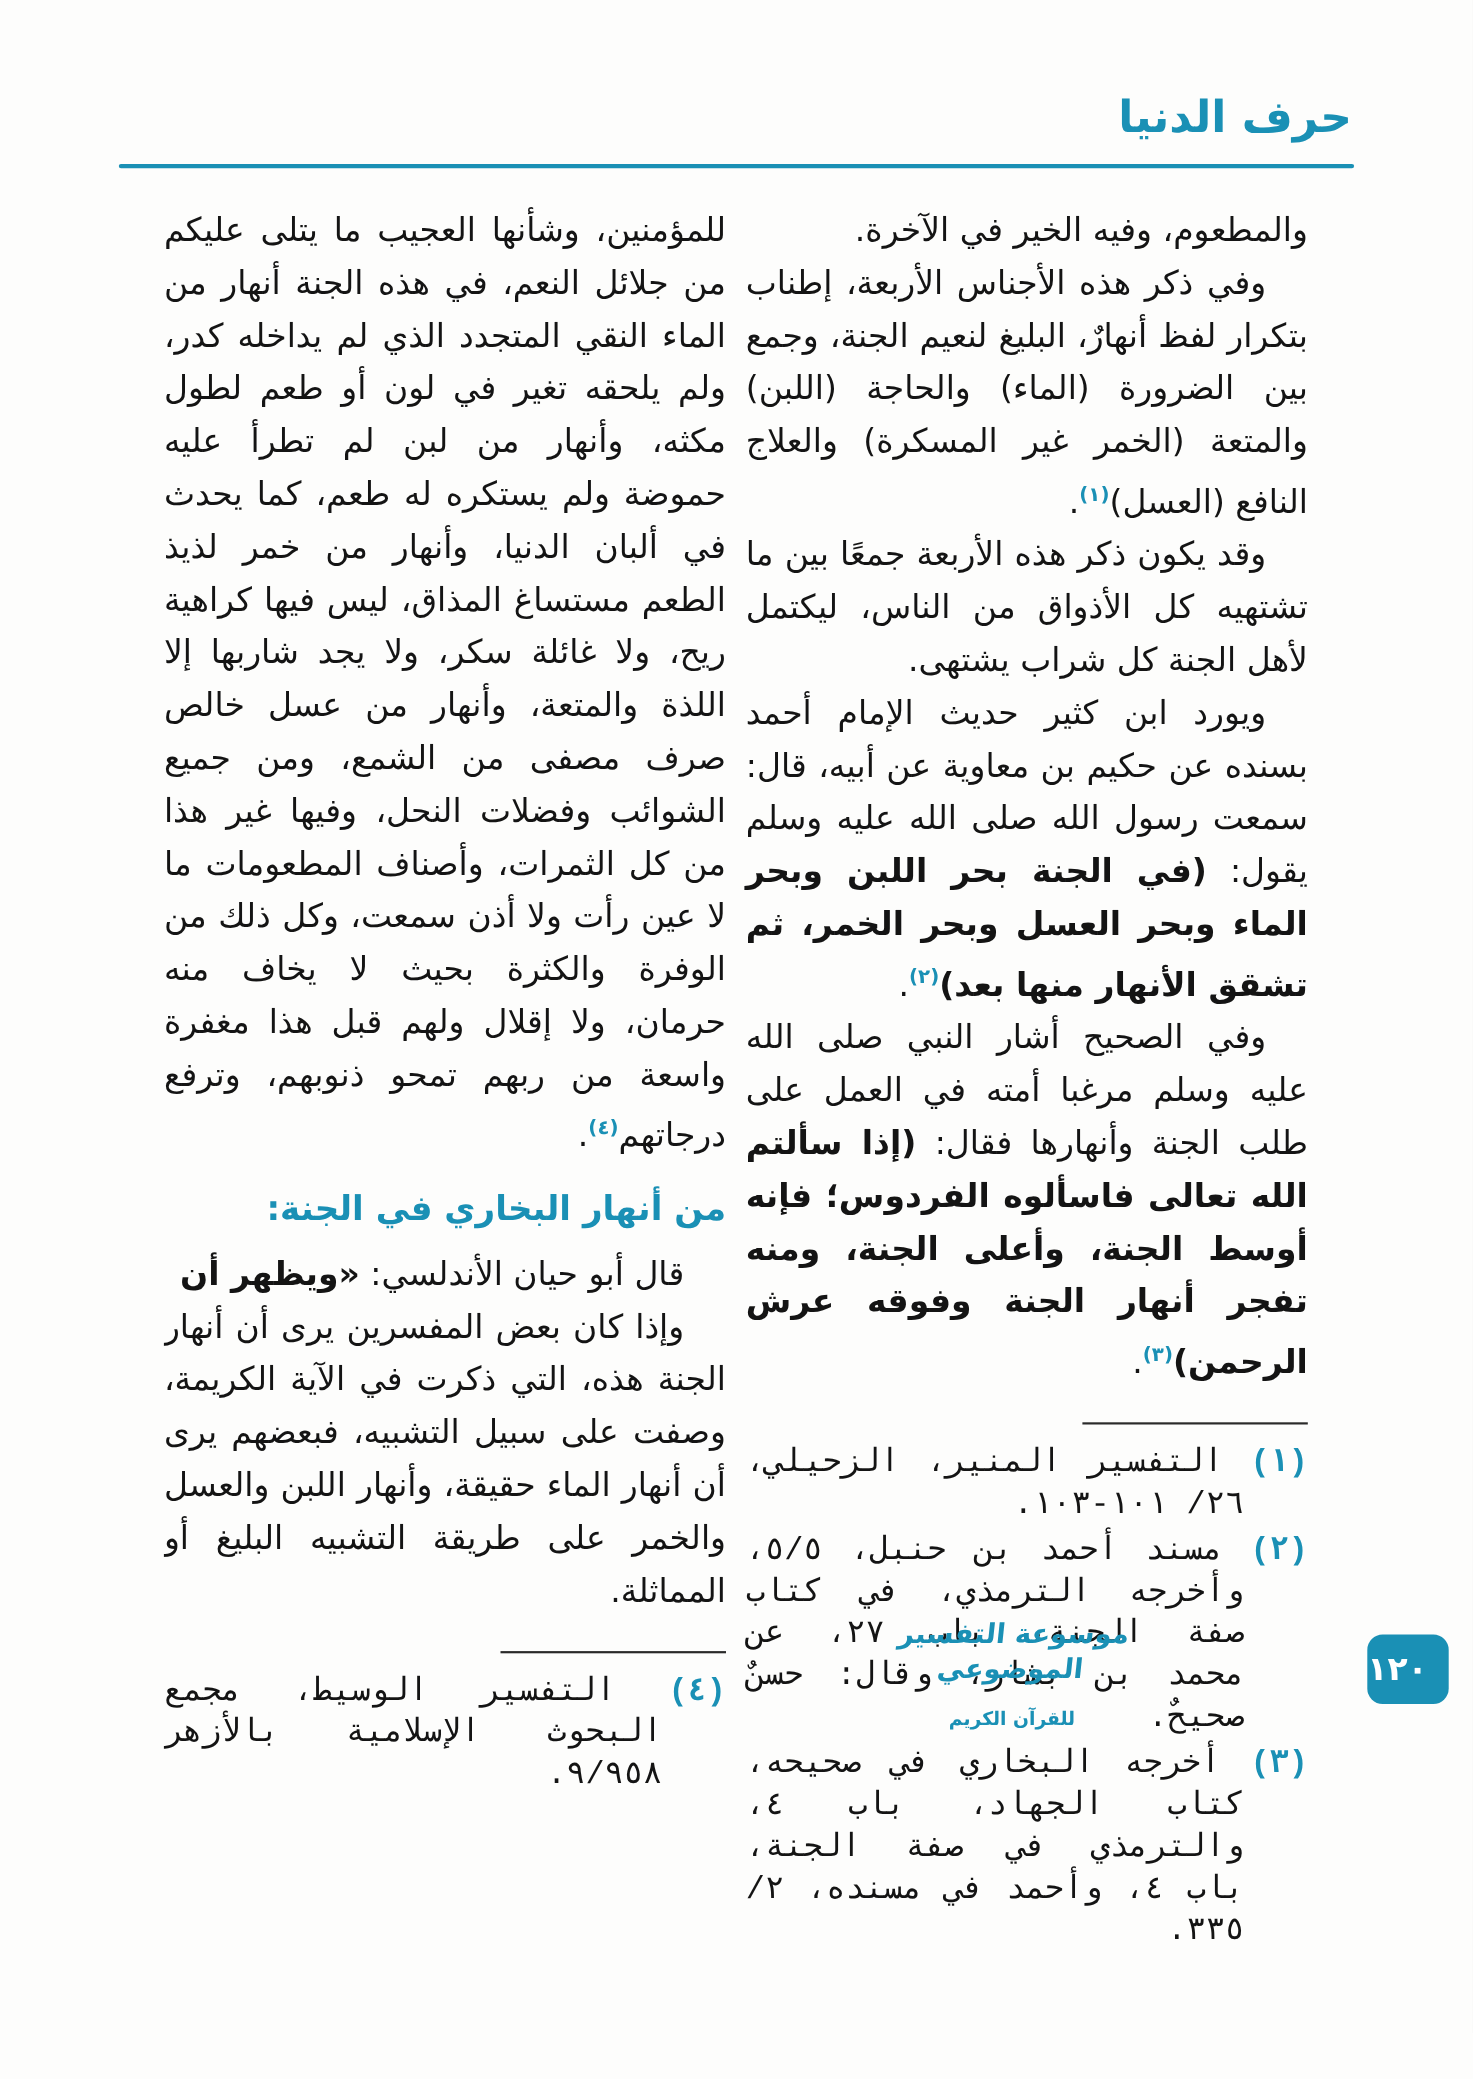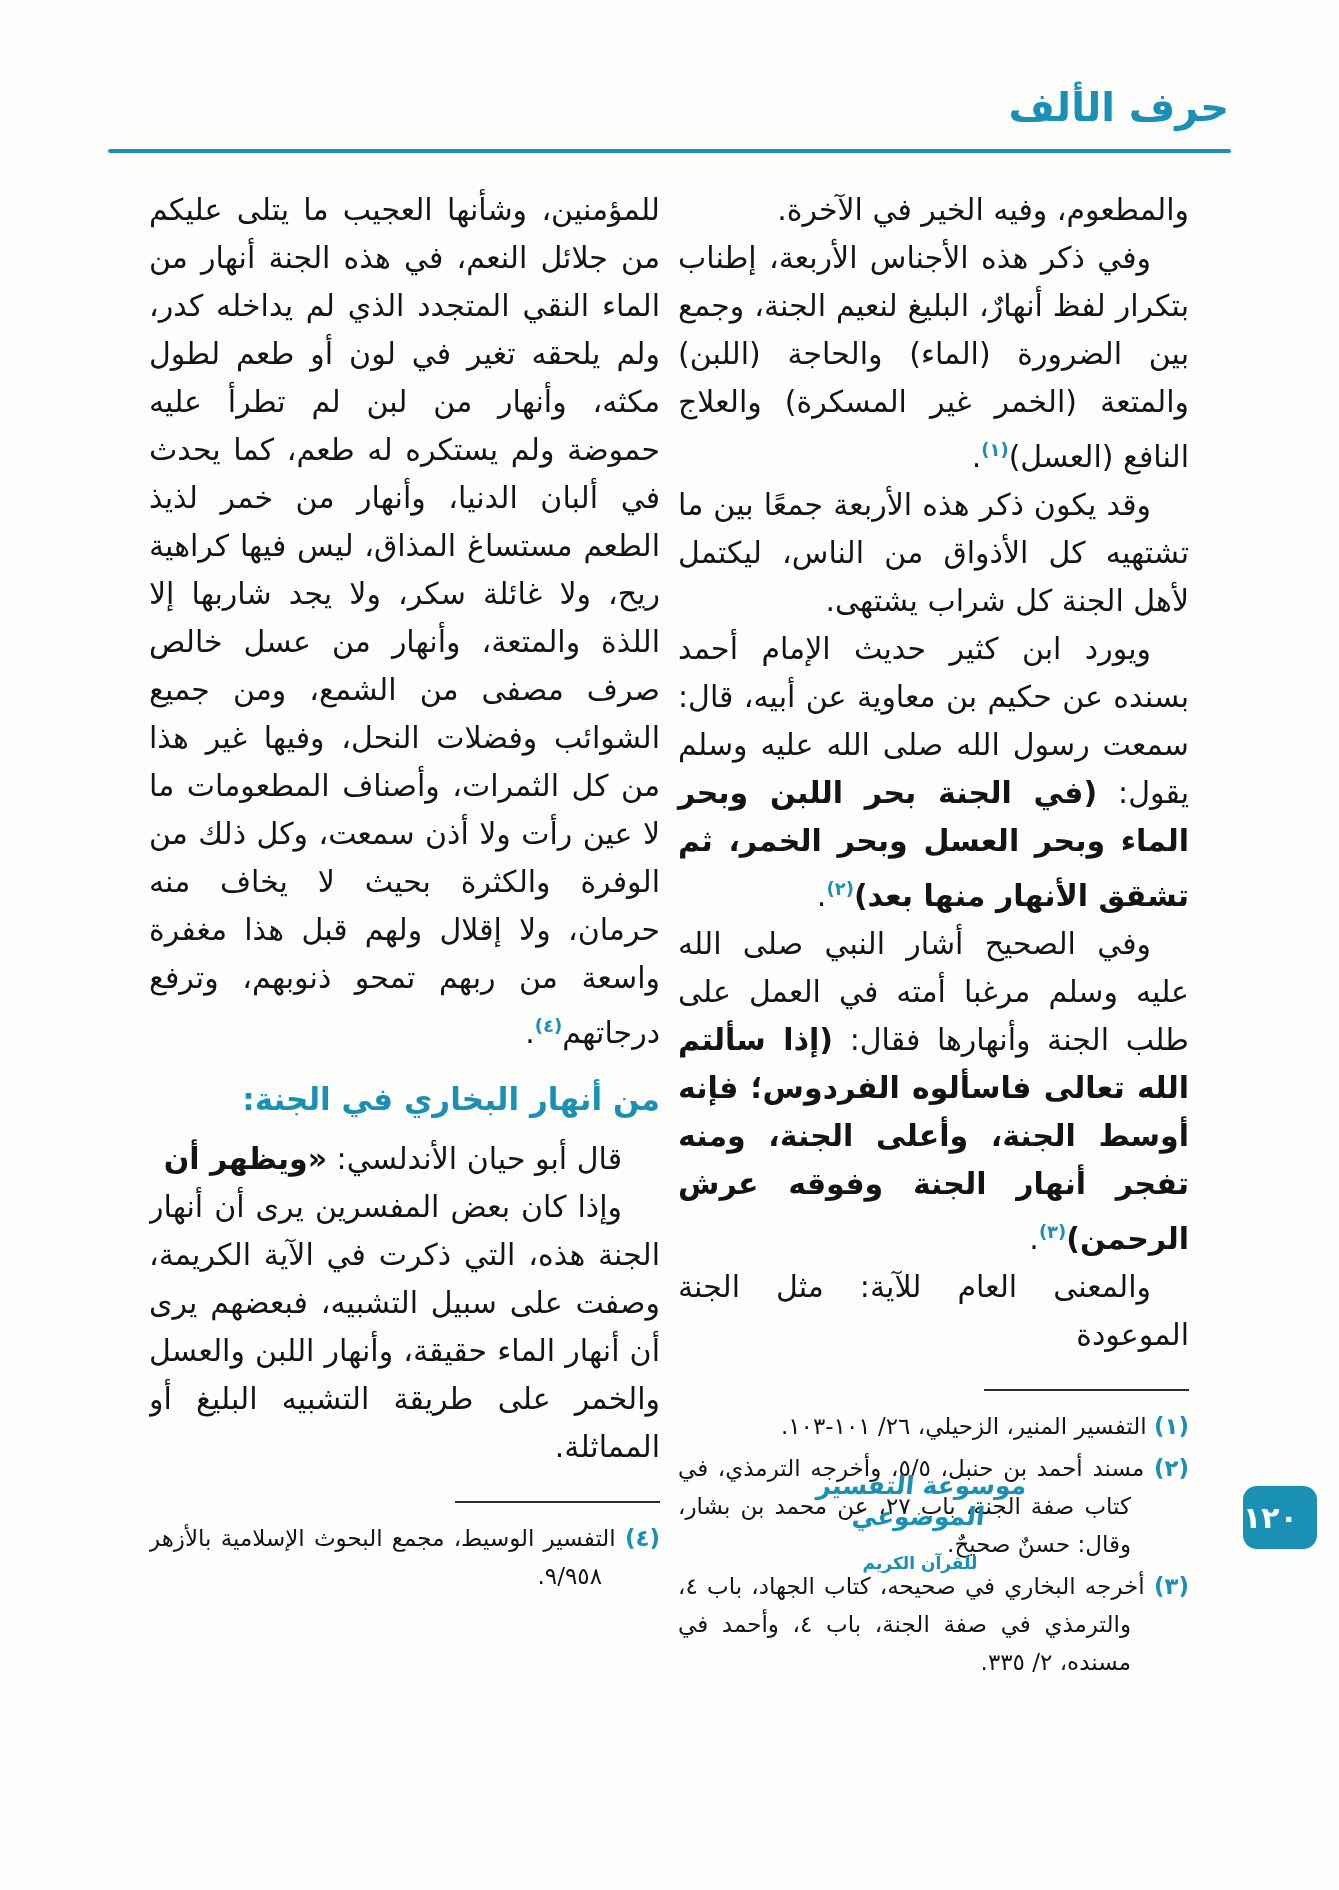--- a/index.html
+++ b/index.html
@@ -56,24 +56,25 @@
     line-height: 48px;
     margin: 18px 0 12px 0;
   }
   
   .footnotes { margin-top: 30px; }
   .fn-rule {
     width: 205px; height: 2px; background: #2a2a2a;
     margin: 0 0 16px auto; 
   }
   .footnote {
-    font-size: 23px; line-height: 38px;
+    font-size: 29px; line-height: 38px;
     text-align: justify;
     padding-right: 58px; text-indent: -58px;
     margin-bottom: 4px;
+    font-family: Liberation Mono, monospace;
   }
   .fn-num { color: var(--accent); font-weight: bold; }
   
   .footer-logo {
     position: absolute; top: 1470px; left: 780px; width: 280px;
     text-align: center; color: var(--accent);
     line-height: 1.25;
   }
   .logo-line1 { font-size: 25px; font-weight: bold; transform: skewX(-6deg); }
   .logo-line2 { font-size: 17px; font-weight: bold; margin-top: 20px; letter-spacing: 2px; }
@@ -84,33 +85,32 @@
     border-radius: 14px;
     display: flex; align-items: center; justify-content: flex-end;
     color: #ffffff; font-size: 30px; font-weight: bold;
   }
 </style>
 </head>
 <body>
 
 <div class="page">
 
-  <div class="header-title">حرف الألف</div>
+  <div class="header-title">حرف الدنيا</div>
   <div class="header-rule"></div>
 
   <div class="content">
 
     <div class="column column-right">
       <div class="column-body">
           <p class="para"><span class="seg seg-normal">والمطعوم، وفيه الخير في الآخرة.</span></p>
           <p class="para indent"><span class="seg seg-normal">وفي ذكر هذه الأجناس الأربعة، إطناب بتكرار لفظ أنهارٌ، البليغ لنعيم الجنة، وجمع بين الضرورة (الماء) والحاجة (اللبن) والمتعة (الخمر غير المسكرة) والعلاج النافع (العسل)</span><span class="seg seg-fnref">(١)</span><span class="seg seg-normal">.</span></p>
           <p class="para indent"><span class="seg seg-normal">وقد يكون ذكر هذه الأربعة جمعًا بين ما تشتهيه كل الأذواق من الناس، ليكتمل لأهل الجنة كل شراب يشتهى.</span></p>
           <p class="para indent"><span class="seg seg-normal">ويورد ابن كثير حديث الإمام أحمد بسنده عن حكيم بن معاوية عن أبيه، قال: سمعت رسول الله صلى الله عليه وسلم يقول: </span><span class="seg seg-bold">(في الجنة بحر اللبن وبحر الماء وبحر العسل وبحر الخمر، ثم تشقق الأنهار منها بعد)</span><span class="seg seg-fnref">(٢)</span><span class="seg seg-normal">.</span></p>
           <p class="para indent"><span class="seg seg-normal">وفي الصحيح أشار النبي صلى الله عليه وسلم مرغبا أمته في العمل على طلب الجنة وأنهارها فقال: </span><span class="seg seg-bold">(إذا سألتم الله تعالى فاسألوه الفردوس؛ فإنه أوسط الجنة، وأعلى الجنة، ومنه تفجر أنهار الجنة وفوقه عرش الرحمن)</span><span class="seg seg-fnref">(٣)</span><span class="seg seg-normal">.</span></p>
-          <p class="para indent"><span class="seg seg-normal">والمعنى العام للآية: مثل الجنة الموعودة</span></p>
         </div>
       <div class="footnotes">
         <div class="fn-rule"></div>
         <div>
             <div class="footnote"><span class="fn-num">(١)</span><span class="fn-text"> التفسير المنير، الزحيلي، ٢٦/ ١٠١-١٠٣.</span></div>
             <div class="footnote"><span class="fn-num">(٢)</span><span class="fn-text"> مسند أحمد بن حنبل، ٥/٥، وأخرجه الترمذي، في كتاب صفة الجنة، باب ٢٧، عن محمد بن بشار، وقال: حسنٌ صحيحٌ.</span></div>
             <div class="footnote"><span class="fn-num">(٣)</span><span class="fn-text"> أخرجه البخاري في صحيحه، كتاب الجهاد، باب ٤، والترمذي في صفة الجنة، باب ٤، وأحمد في مسنده، ٢/ ٣٣٥.</span></div>
           </div>
       </div>
     </div>

